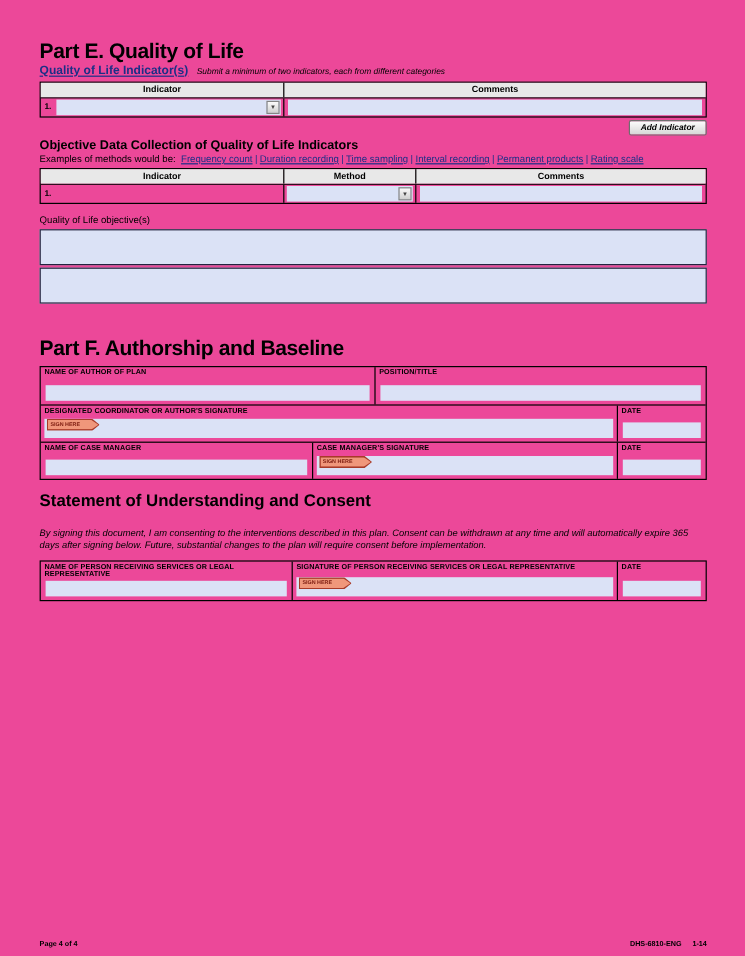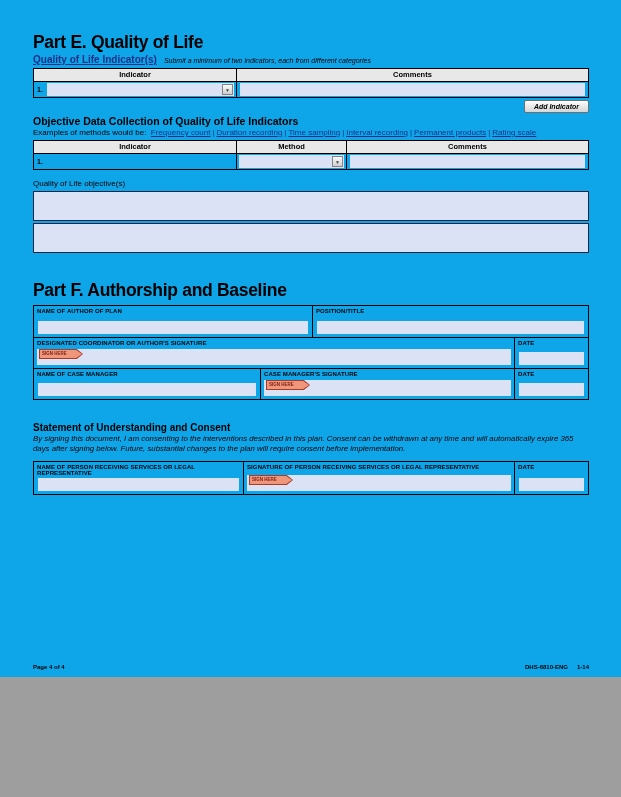--- a/index.html
+++ b/index.html
@@ -1,27 +1,27 @@
 <!DOCTYPE html>
 <html><head>
 <meta charset="utf-8">
 <style>
   * { margin:0; padding:0; box-sizing:border-box; }
   html,body { background:#9e9e9e; }
   body { font-family:"Liberation Sans", sans-serif; }
   .page {
-    position:relative; width:621px; height:677px; background:#0ea5e9;
+    position:relative; width:621px; height:797px; background:#ec4899;
     margin:0 auto; overflow:hidden; color:#000;
   }
   .content { padding:33px 32px 0 33px; }
 
   
   .part-title { font-size:17.5px; font-weight:bold; letter-spacing:-0.3px; line-height:18px; }
   .section-title { font-size:10.5px; font-weight:bold; line-height:12px; margin-top:2px; }
-  .sub-title { font-size:10px; font-weight:bold; line-height:10px; margin-top:23px; }
+  .sub-title { font-size:14px; font-weight:bold; line-height:10px; margin-top:12px; }
 
   
   .link-line { margin-top:3px; height:13px; display:flex; align-items:baseline; }
   .big-link { font-size:10px; font-weight:bold; color:#1b2f87; text-decoration:underline; cursor:pointer; }
   .hint-italic { font-size:7px; font-style:italic; margin-left:7px; color:#000; }
 
   
   .methods-line { margin-top:1px; font-size:8px; line-height:10px; white-space:nowrap; }
   .method-link { color:#1b2f87; text-decoration:underline; cursor:pointer; }
   .method-sep { color:#1b2f87; margin:0 2px; }
@@ -83,21 +83,21 @@
   .sign-arrow { position:absolute; top:0; left:2px; width:44px; height:10px;
     background:#a83a28;
     clip-path:polygon(0 0, 86% 0, 100% 50%, 86% 100%, 0 100%); }
   .sign-arrow-inner { position:absolute; top:1px; left:1px; right:1px; bottom:1px;
     background:#f0977b;
     clip-path:polygon(0 0, 86% 0, 100% 50%, 86% 100%, 0 100%);
     font-size:4.5px; font-weight:bold; color:#7d1c10; line-height:8px; padding-left:2px;
     overflow:hidden; white-space:nowrap; }
 
   
-  .statement-body { margin-top:1px; font-size:7.8px; font-style:italic; line-height:10px; width:556px; }
+  .statement-body { margin-top:18px; font-size:7.8px; font-style:italic; line-height:10px; width:556px; }
 
   
   .footer { position:absolute; left:33px; right:32px; bottom:7px; display:flex;
             justify-content:space-between; font-size:6px; font-weight:bold; }
   .footer-right { display:flex; gap:9px; }
 </style>
 </head>
 <body>
 
 <div class="page">

